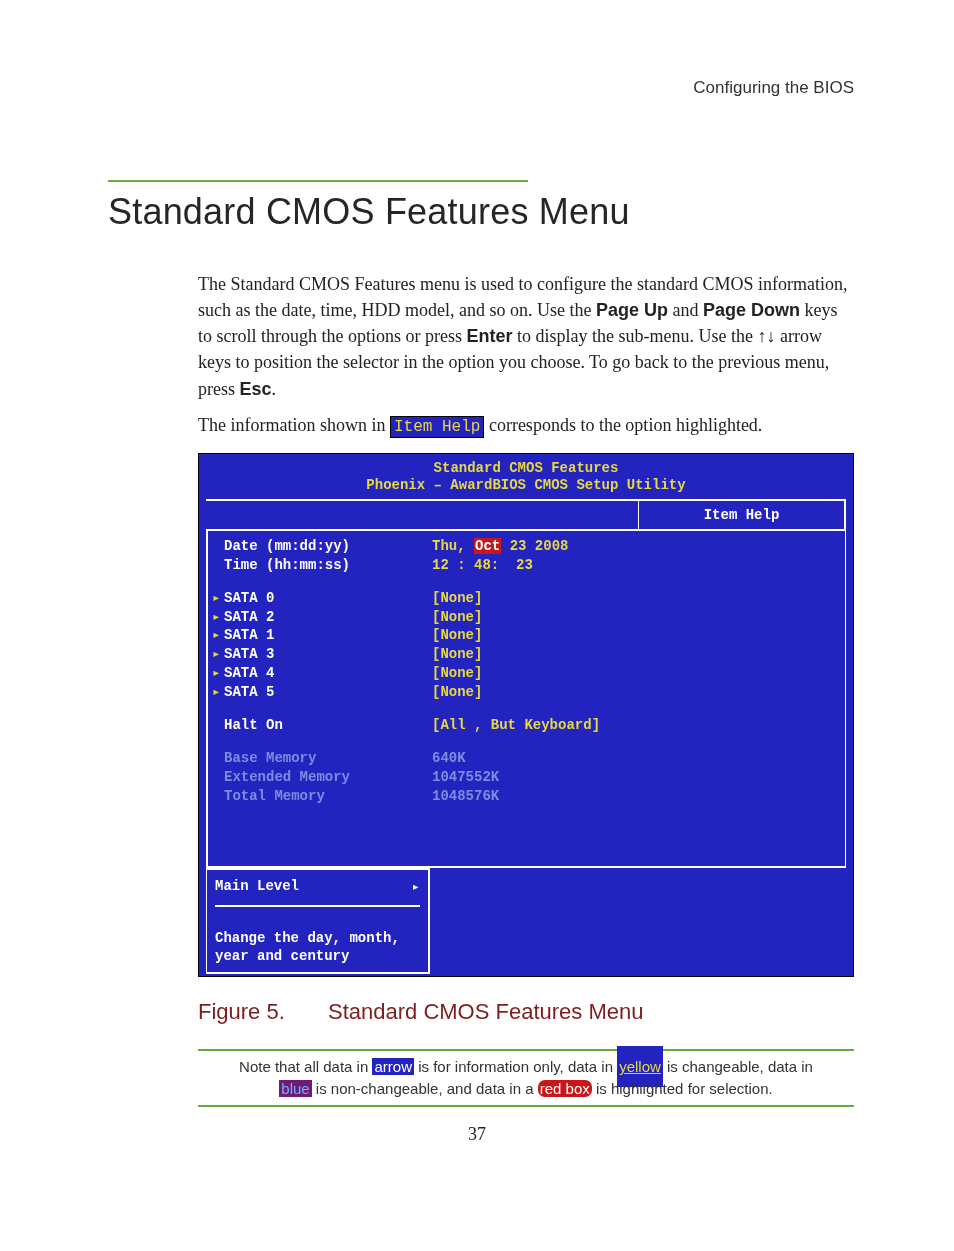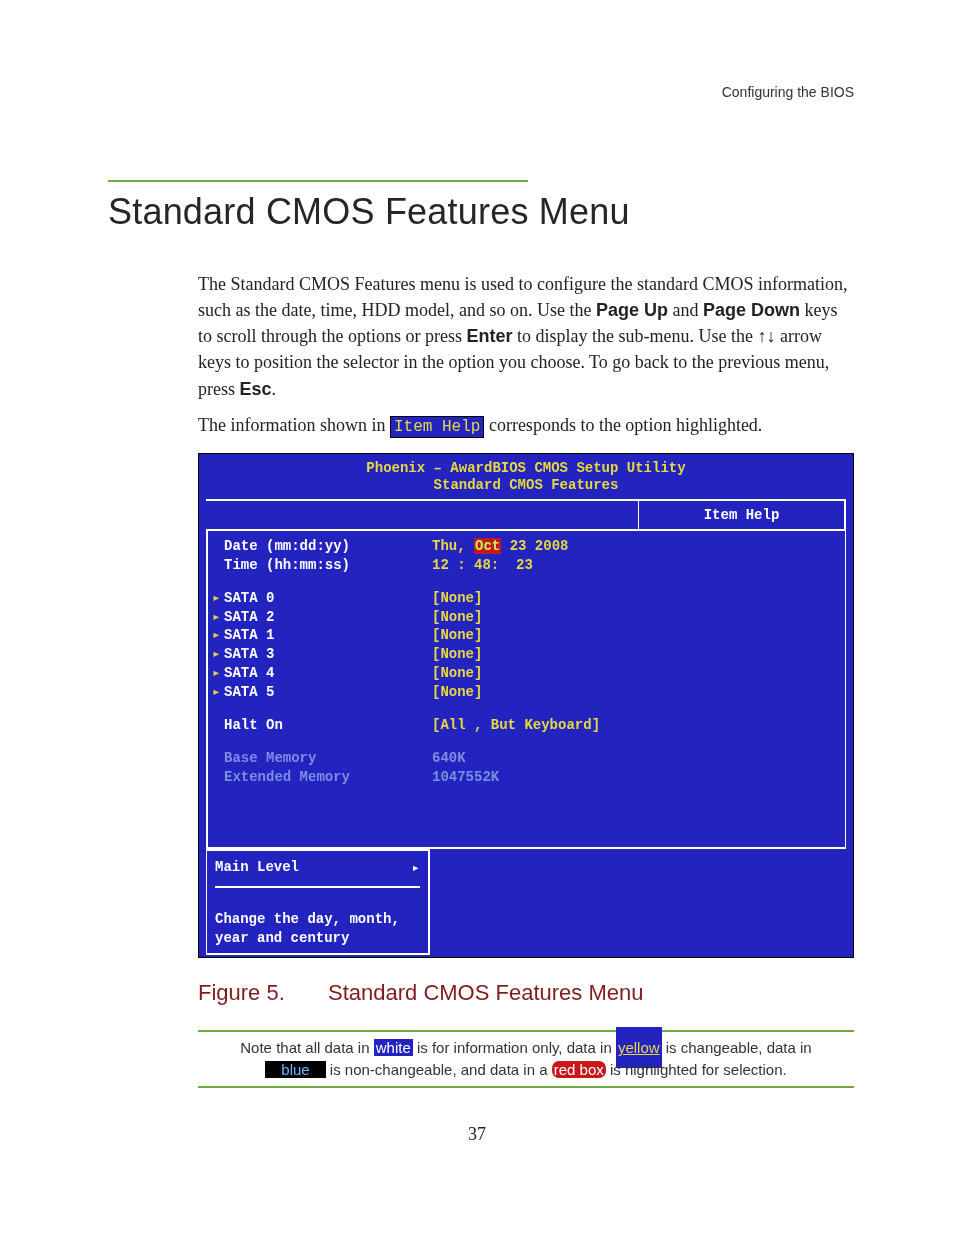--- a/index.html
+++ b/index.html
@@ -10,24 +10,24 @@
     width: 954px;
   }
   .page {
     position: relative;
     width: 954px;
     min-height: 1251px;
     box-sizing: border-box;
   }
   .running-head {
     position: absolute;
-    top: 84px;
+    top: 78px;
     right: 100px;
     font-family: Verdana, Geneva, sans-serif;
-    font-size: 14px;
+    font-size: 17px;
     color: #333;
   }
   .content {
     padding: 180px 100px 0 108px;
   }
   .title-rule {
     border: none;
     border-top: 2px solid #6da943;
     width: 420px;
     margin: 0 0 8px 0;
@@ -100,21 +100,21 @@
   .bios-row .val { color: #e6d93f; }
   .tri {
     color: #e6d93f;
     display: inline-block;
     width: 12px;
   }
   .sp { display:inline-block; width:12px; }
   .white { color: #fff; }
   .red-sel {
     background: #c8171b;
-    color: #bef264;
+    color: #ffffff;
     padding: 0 1px;
   }
   .bios-right .title-row {
     display:flex;
     justify-content:space-between;
     align-items:center;
     color:#fff;
     margin: 2px 0 22px 0;
     border-bottom: 2px solid #fff;
     padding-bottom: 10px;
@@ -151,21 +151,21 @@
     border-bottom: 2px solid #6da943;
     padding: 5px 6px;
     font-family: Verdana, Geneva, sans-serif;
     font-size: 15px;
     line-height: 1.45;
     text-align: center;
     color: #333;
   }
   .chip-white { background:#2323c0; color:#fff; padding:0 2px; }
   .chip-yellow { background:#2323c0; color:#e6d93f; padding:12px 2px; text-decoration: underline; }
-  .chip-blue { background:#000000; color:#6cb4ff; padding:0 16px; }
+  .chip-blue { background:#701a75; color:#6cb4ff; padding:0 2px; }
   .chip-red { background:#c8171b; color:#fff; padding:0 2px;border-radius:7px; }
   .page-num {
     position:absolute;
     bottom: 106px;
     left:0; right:0;
     text-align:center;
     font-size:18px;
   }
 </style>
 </head>
@@ -182,22 +182,22 @@
       <p>
         <span>The Standard CMOS Features menu is used to configure the standard CMOS information, such as the date, time, HDD model, and so on. Use the </span><span class="b">Page Up</span><span> and </span><span class="b">Page Down</span><span> keys to scroll through the options or press </span><span class="b">Enter</span><span> to display the sub-menu. Use the </span><span class="arrows">↑↓</span><span> arrow keys to position the selector in the option you choose. To go back to the previous menu, press </span><span class="b">Esc</span><span>.</span>
       </p>
       <p>
         <span>The information shown in </span><span class="mono-badge">Item Help</span><span> corresponds to the option highlighted.</span>
       </p>
     </div>
 
     <div class="bios">
       <div class="bios-head">
+        <div>Standard CMOS Features</div>
         <div>Phoenix – AwardBIOS CMOS Setup Utility</div>
-        <div>Standard CMOS Features</div>
       </div>
 
       <div style="display:flex; margin:0 7px 0 7px;">
         <div style="flex:1; border:2px solid #fff; border-bottom:none; border-right:1px solid #fff; height:0;"></div>
         <div class="item-help-head">Item Help</div>
       </div>
 
       <div class="bios-content">
         <div class="bios-left">
           <div class="bios-row">
@@ -222,37 +222,38 @@
           <div style="height:14px;"></div>
           <div class="bios-row">
             <span class="lbl"><span class="sp"></span><span class="white">Halt On</span></span>
             <span class="val">[All , But Keyboard]</span>
           </div>
           <div style="height:14px;"></div>
 
           <div id="mem-rows">
               <div class="bios-row"><span class="lbl"><span class="sp"></span><span style="color:#7c8de0;">Base Memory</span></span><span style="color:#7c8de0;">640K</span></div>
               <div class="bios-row"><span class="lbl"><span class="sp"></span><span style="color:#7c8de0;">Extended Memory</span></span><span style="color:#7c8de0;">1047552K</span></div>
+              <div class="bios-row"><span class="lbl"><span class="sp"></span><span style="color:#7c8de0;">Total Memory</span></span><span style="color:#7c8de0;">1048576K</span></div>
             </div>
         </div>
 
         <div class="bios-right">
           <div class="title-row">
             <span>Main Level</span>
             <span>▸</span>
           </div>
           <div class="help-txt">Change the day, month, year and century</div>
         </div>
       </div>
 
     </div>
 
     <div class="fig-caption">
       <span class="figno">Figure 5.</span><span>Standard CMOS Features Menu</span>
     </div>
 
     <div class="note-block">
-      <span>Note that all data in </span><span class="chip-white">white</span><span> is for information only, data in </span><span class="chip-yellow">yellow</span><span> is changeable, data in </span><br><span class="chip-blue">blue</span><span> is non-changeable, and data in a </span><span class="chip-red">red box</span><span> is highlighted for selection.</span>
+      <span>Note that all data in </span><span class="chip-white">arrow</span><span> is for information only, data in </span><span class="chip-yellow">yellow</span><span> is changeable, data in </span><br><span class="chip-blue">blue</span><span> is non-changeable, and data in a </span><span class="chip-red">red box</span><span> is highlighted for selection.</span>
     </div>
   </div>
 
   <div class="page-num">37</div>
 </div>
 
 </body></html>

